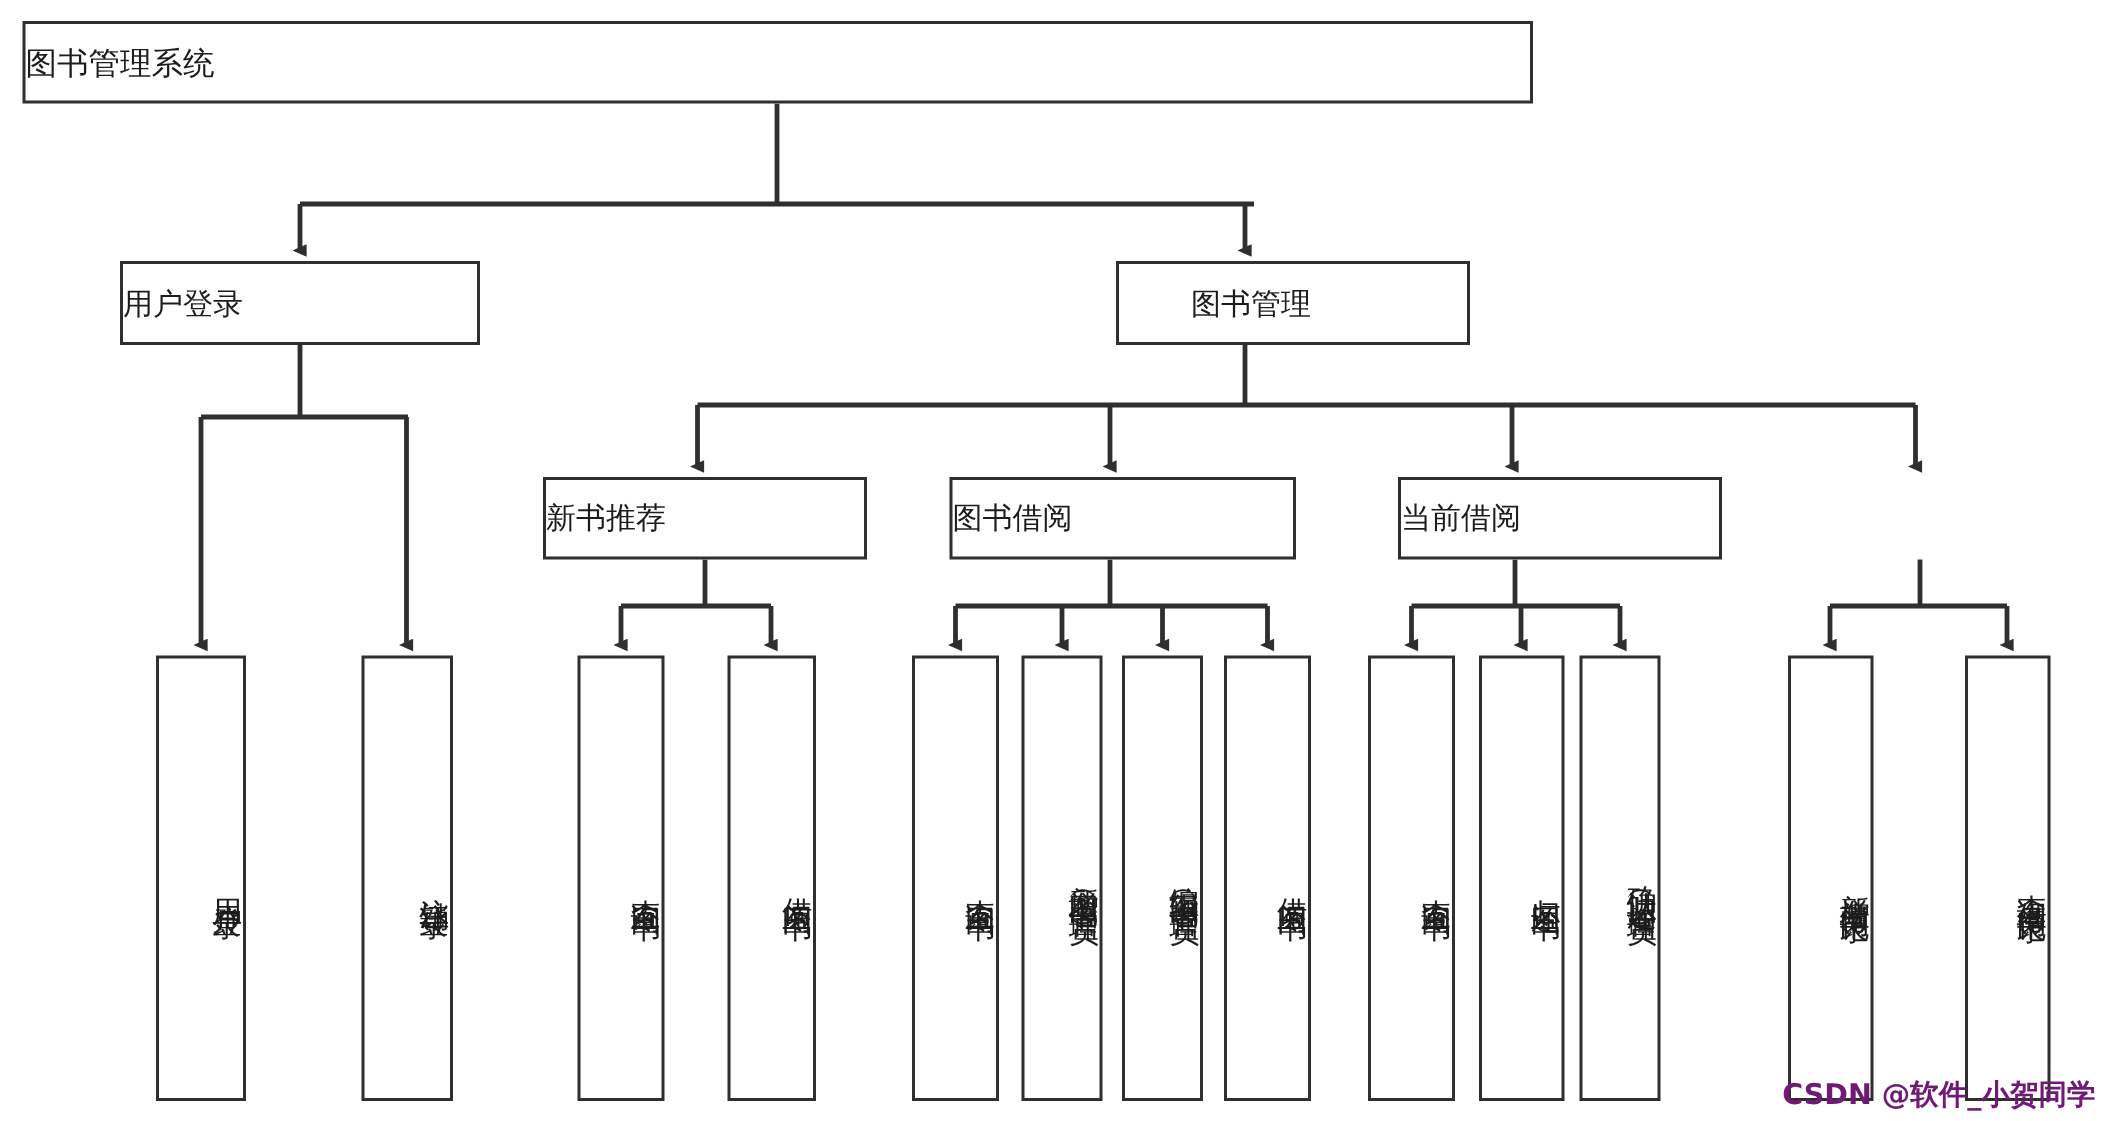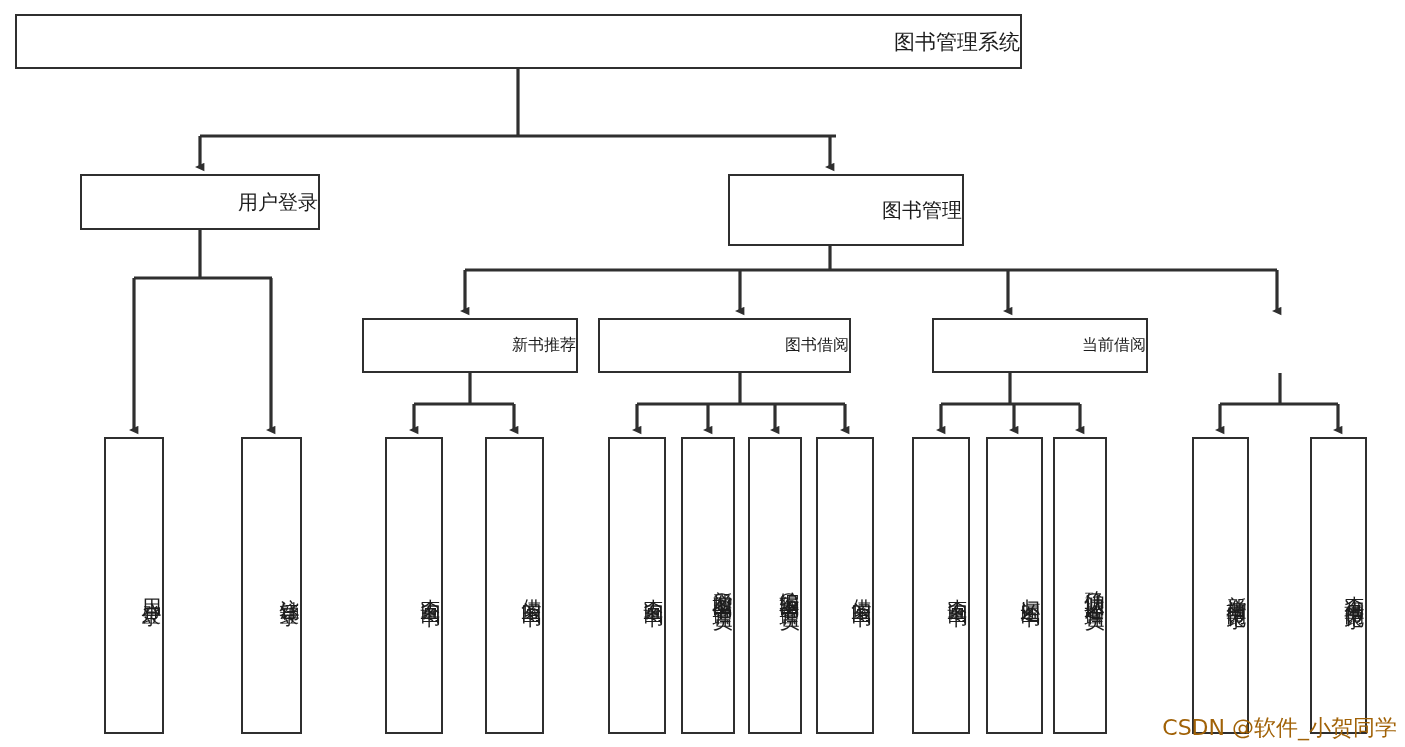--- a/index.html
+++ b/index.html
@@ -24,50 +24,51 @@
     height: 747px;
     pointer-events: none;
   }
   .node {
     position: absolute;
     box-sizing: border-box;
     background: #ffffff;
     border: 2.5px solid #2f2f2f;
     display: flex;
     align-items: center;
-    justify-content: flex-end;
+    justify-content: flex-start;
     color: #1c1c1c;
   }
   .node.level0 { font-size: 21px; }
   .node.level1 { font-size: 20px; }
-  .node.level2 { font-size: 16px; }
+  .node.level2 { font-size: 20px; }
   .node.leaf {
     font-size: 20px;
     writing-mode: vertical-rl;
     text-orientation: upright;
     letter-spacing: 2px;
     padding-top: 6px;
     align-items: flex-start;
     justify-content: center;
   }
   .leaf-text {
     writing-mode: vertical-rl;
     text-orientation: upright;
     line-height: 1.0;
     letter-spacing: 3px;
     white-space: nowrap;
   }
   .watermark {
     position: absolute;
     right: 8px;
     bottom: 4px;
-    font-size: 22px;
-    color: #a16207;
+    font-size: 19px;
+    color: #701a75;
     font-family: "DejaVu Sans", "Liberation Sans", sans-serif;
     white-space: nowrap;
+    font-weight: bold;
   }
 </style>
 </head>
 <body>
 
 <div id="canvas">
 
   <svg id="edges" viewBox="0 0 1405 747" xmlns="http://www.w3.org/2000/svg">
     <defs>
       <marker id="arrow" markerWidth="10" markerHeight="10" refX="4.2" refY="5" orient="auto" markerUnits="userSpaceOnUse">
@@ -119,28 +120,28 @@
     </g>
   </svg>
 
   <div class="node level0" style="left:15px;top:14px;width:1007px;height:55px;">
     <span>图书管理系统</span>
   </div>
 
   <div class="node level1" style="left:80px;top:174px;width:240px;height:56px;">
     <span>用户登录</span>
   </div>
-  <div class="node level1" style="left:728px;top:174px;width:236px;height:72px;">
+  <div class="node level1" style="left:744px;top:174px;width:236px;height:56px;padding-left:48px;">
     <span>图书管理</span>
   </div>
 
   <div class="node level2" style="left:362px;top:318px;width:216px;height:55px;">
     <span>新书推荐</span>
   </div>
-  <div class="node level2" style="left:598px;top:318px;width:253px;height:55px;">
+  <div class="node level2" style="left:633px;top:318px;width:231px;height:55px;">
     <span>图书借阅</span>
   </div>
   <div class="node level2" style="left:902px;top:318px;width:216px;height:55px;margin-left:30px;">
     <span>当前借阅</span>
   </div>
 
   <div class="node leaf" style="left:104px;top:437px;width:60px;height:297px;">
     <span class="leaf-text">用户登录</span>
   </div>
   <div class="node leaf" style="left:241px;top:437px;width:61px;height:297px;">

